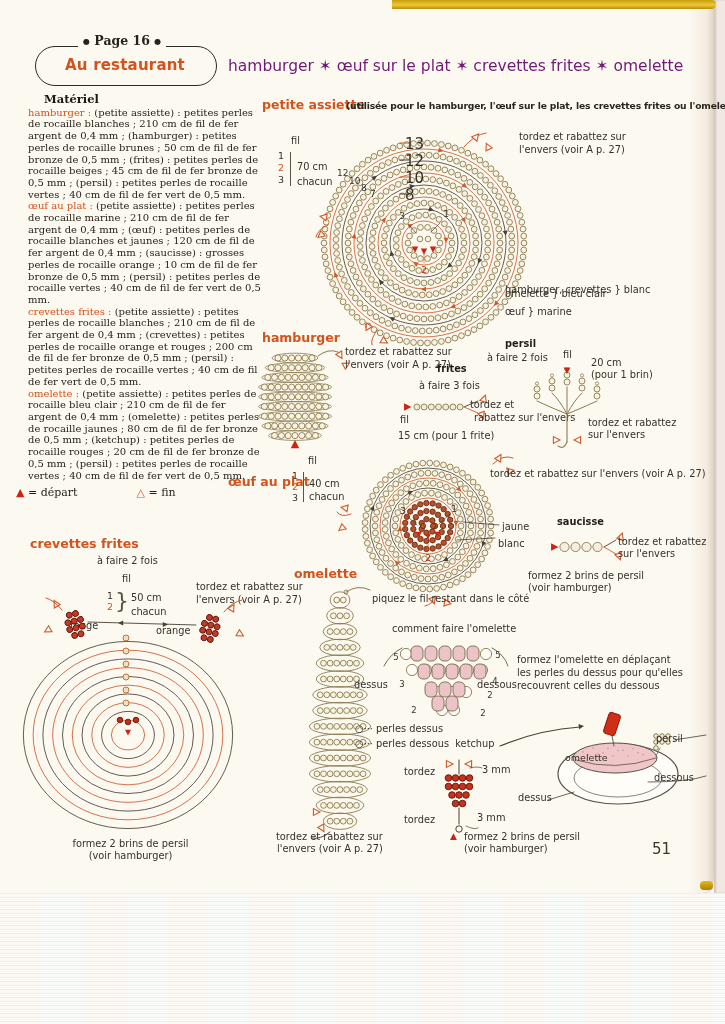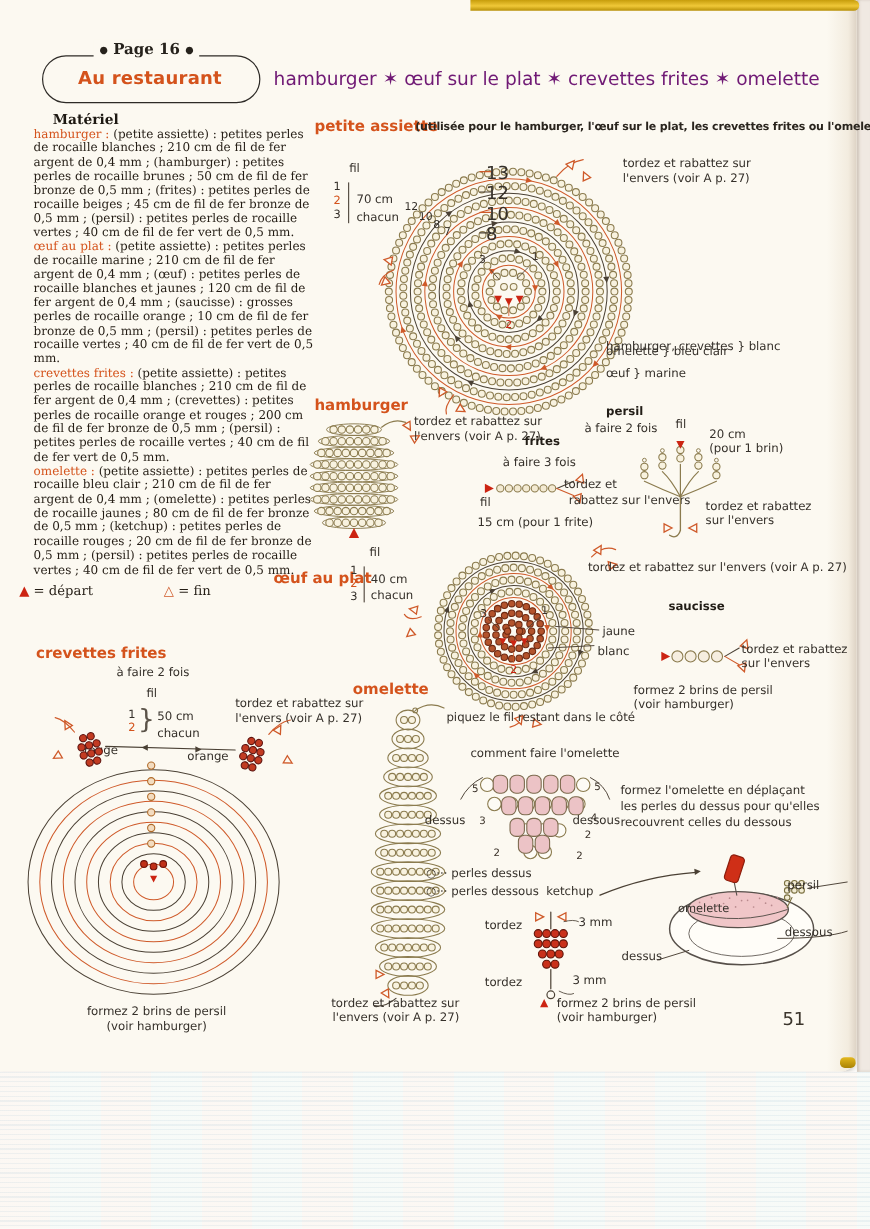--- a/index.html
+++ b/index.html
@@ -999,21 +999,21 @@
         <path d="M0,-4 L3.4,2.6 L-3.4,2.6 Z" transform="translate(114,155) rotate(100)" fill="#fdfaf2" stroke="#cf5a2a" stroke-width="1.1"></path>
       </g>
     <text x="70" y="66" font-size="9" fill="#3a3128" text-anchor="middle">3</text>
     <text x="121" y="64" font-size="9" fill="#3a3128" text-anchor="middle">1</text>
     <text x="95" y="113" font-size="9" fill="#cc2412" text-anchor="middle">2</text>
   </svg>
   <div class="lbl" style="left:490px;top:455px;margin-top:13px;">tordez et rabattez sur l'envers (voir A p. 27)</div>
   <div class="lbl" style="left:502px;top:521px;">jaune</div>
   <div class="lbl" style="left:498px;top:538px;">blanc</div>
 
-  <div class="lbl b" style="left:557px;top:500px;">saucisse</div>
+  <div class="lbl b" style="left:557px;top:516px;">saucisse</div>
   <svg id="svgS" style="left:548px;top:532px;" width="80" height="30" viewBox="0 0 80 30">
       <g id="gS">
         <path d="M0,-4.5 L3.8249999999999997,2.9250000000000003 L-3.8249999999999997,2.9250000000000003 Z" transform="translate(6,15) rotate(90)" fill="#cc2412" stroke="#cc2412" stroke-width="0"></path>
         <circle cx="16.5" cy="15" r="4.6" fill="#f6eee0" stroke="#8b7b4e" stroke-width="0.9"></circle>
         <circle cx="27.5" cy="15" r="4.6" fill="#f6eee0" stroke="#8b7b4e" stroke-width="0.9"></circle>
         <circle cx="38.5" cy="15" r="4.6" fill="#f6eee0" stroke="#8b7b4e" stroke-width="0.9"></circle>
         <circle cx="49.5" cy="15" r="4.6" fill="#f6eee0" stroke="#8b7b4e" stroke-width="0.9"></circle>
         <path d="M56,15 L68,8" stroke="#4a4034" stroke-width="0.9" fill="none" stroke-linecap="round"></path>
         <path d="M56,15 L68,22" stroke="#cf5a2a" stroke-width="0.9" fill="none" stroke-linecap="round"></path>
         <path d="M0,-4 L3.4,2.6 L-3.4,2.6 Z" transform="translate(73,5) rotate(20)" fill="#fdfaf2" stroke="#cf5a2a" stroke-width="1.1"></path>

